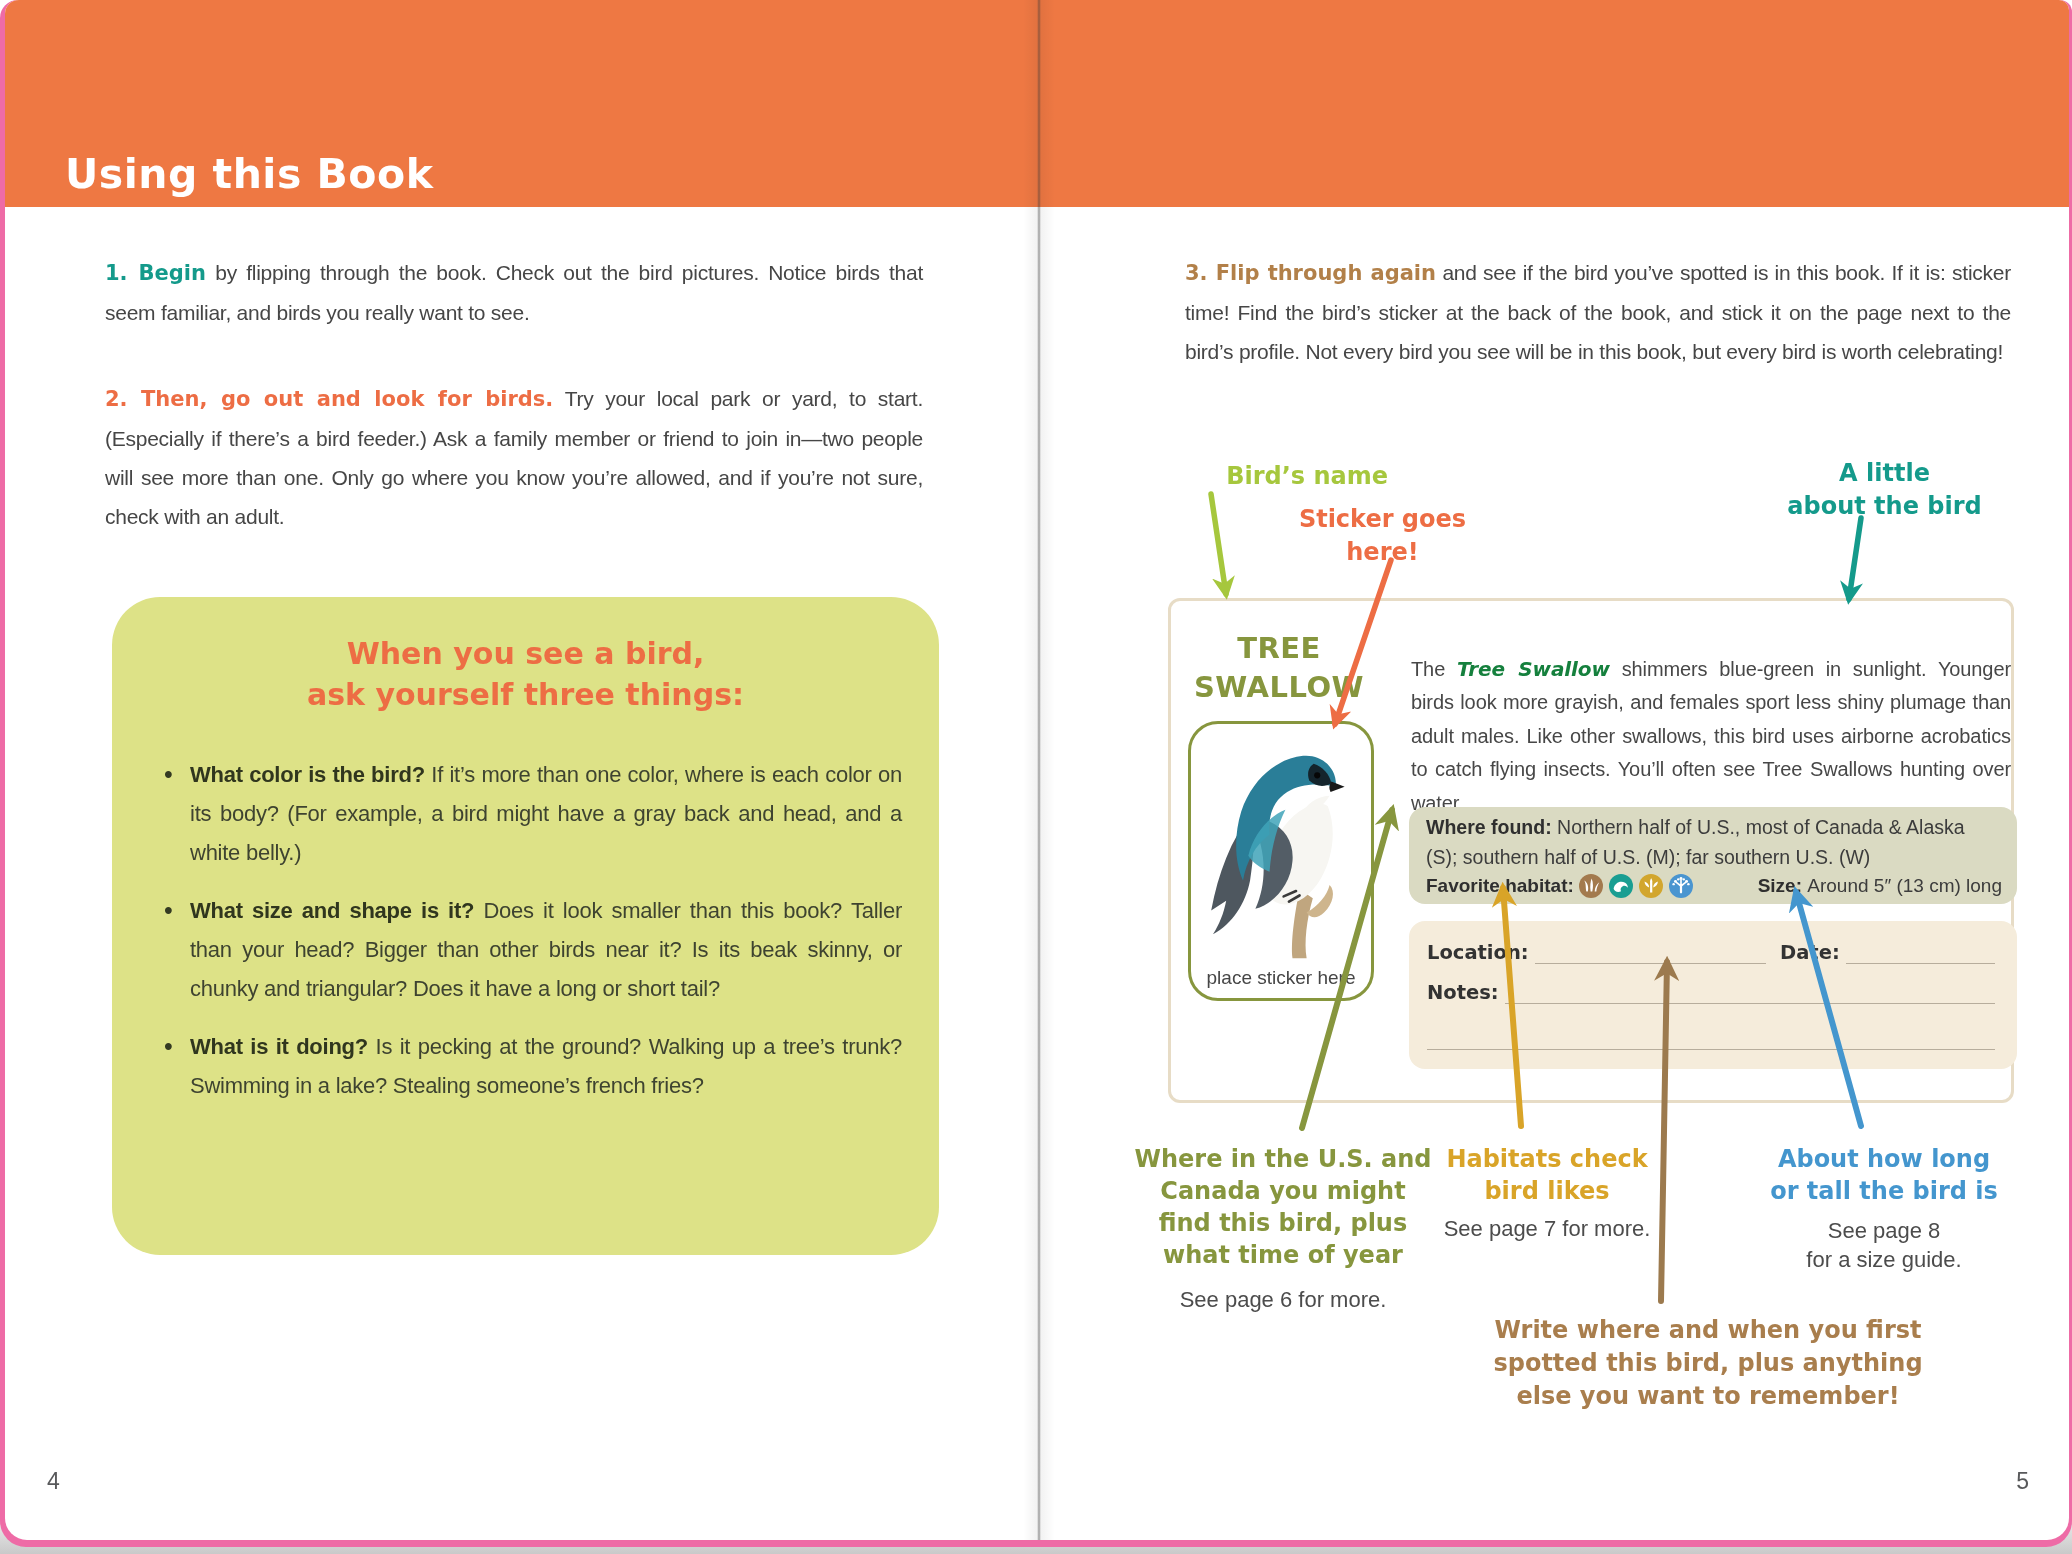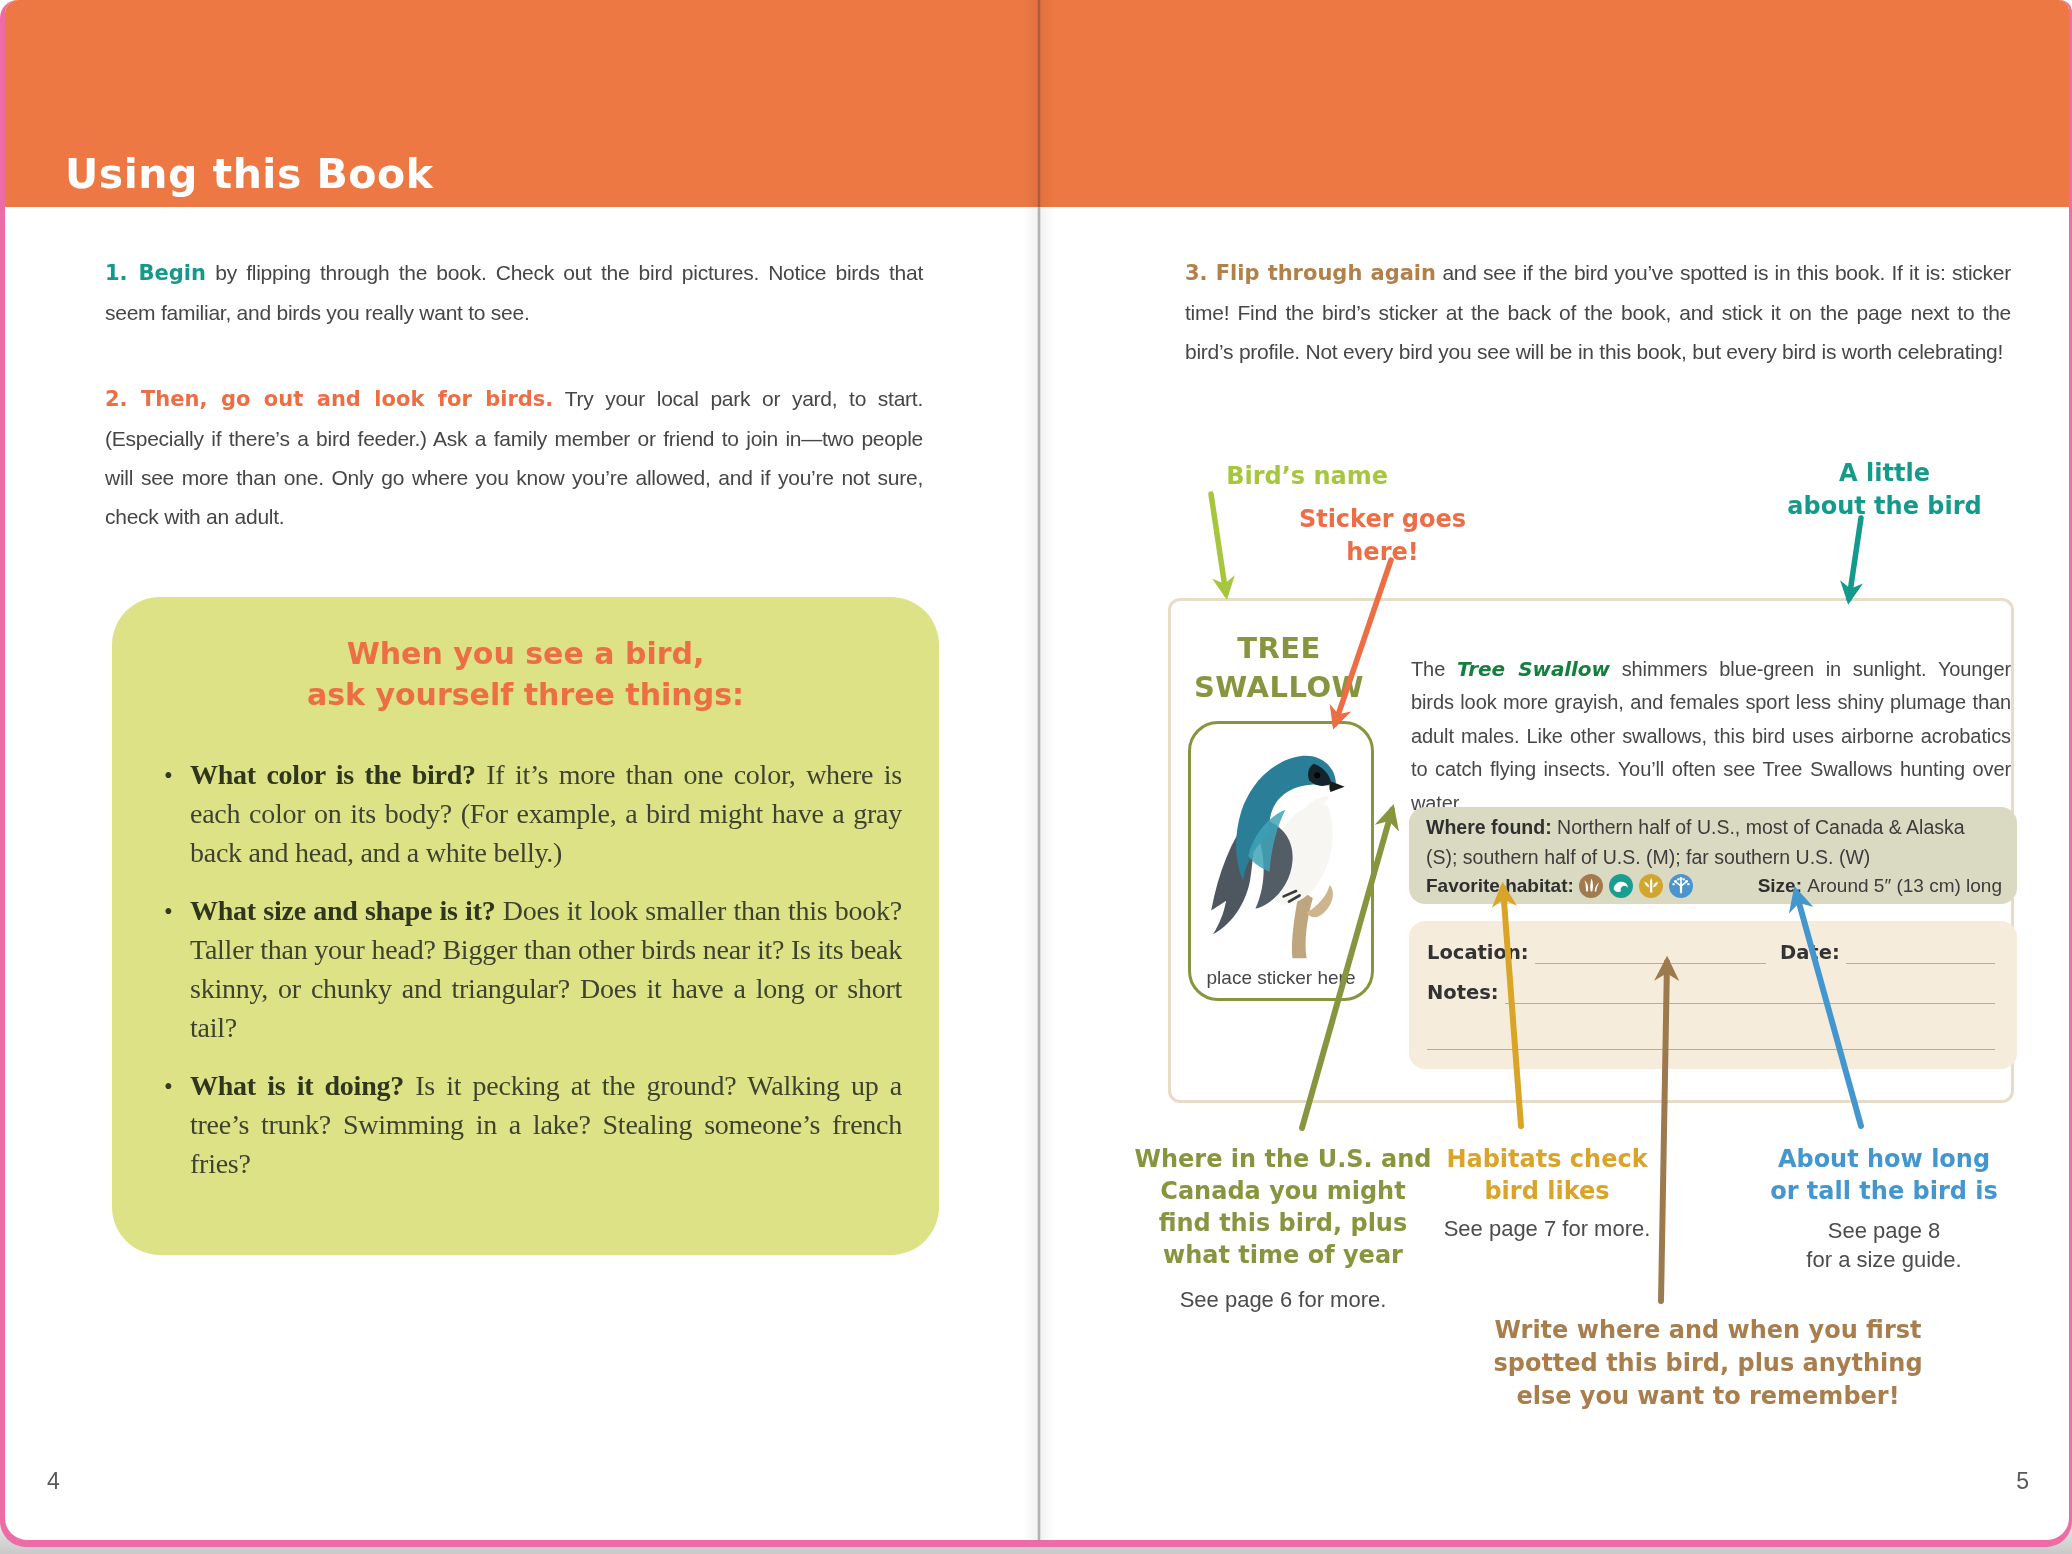--- a/index.html
+++ b/index.html
@@ -24,21 +24,21 @@
   #para2{left:100px;top:358px;width:818px;}
   #para3{left:1180px;top:232px;width:826px;}
   .lead{font-family:"DejaVu Sans",sans-serif;font-weight:bold;letter-spacing:0;}
   .lead.teal{color:#149a8b;} .lead.orange{color:#ed6d44;} .lead.brown{color:#b28049;}
   
   .green-box{position:absolute;left:95px;top:597px;width:827px;height:658px;
     background:#dde287;border-radius:48px;margin-left:12px;}
   .gb-heading{position:absolute;left:0;top:36px;width:100%;text-align:center;
     font-family:"DejaVu Sans",sans-serif;font-weight:bold;font-size:30px;line-height:41px;color:#ed6d44;}
   .gb-bullets{position:absolute;left:52px;top:158px;width:738px;}
-  .gb-bullet{display:flex;margin-bottom:19px;font-size:28px;line-height:39px;color:#3e4330;letter-spacing:-.25px;font-family:Liberation Serif, serif;}
+  .gb-bullet{display:flex;margin-bottom:19px;font-size:22px;line-height:39px;color:#3e4330;letter-spacing:-.25px;}
   .gb-dot{width:26px;flex:none;}
   .gb-dot::before{content:"\2022";font-size:25px;color:#343a22;}
   .gb-text{text-align:justify;}
   .gb-lead{font-weight:bold;color:#30361e;}
   .pagenum{position:absolute;top:1468px;font-size:23px;color:#58595b;}
   #pn4{left:42px;} #pn5{right:40px;}
   
   .callout{position:absolute;font-family:"DejaVu Sans",sans-serif;font-weight:bold;
     font-size:24px;line-height:32px;text-align:center;}
   #co-name{left:1163px;top:460px;width:220px;text-align:right;color:#a6c73d;}

